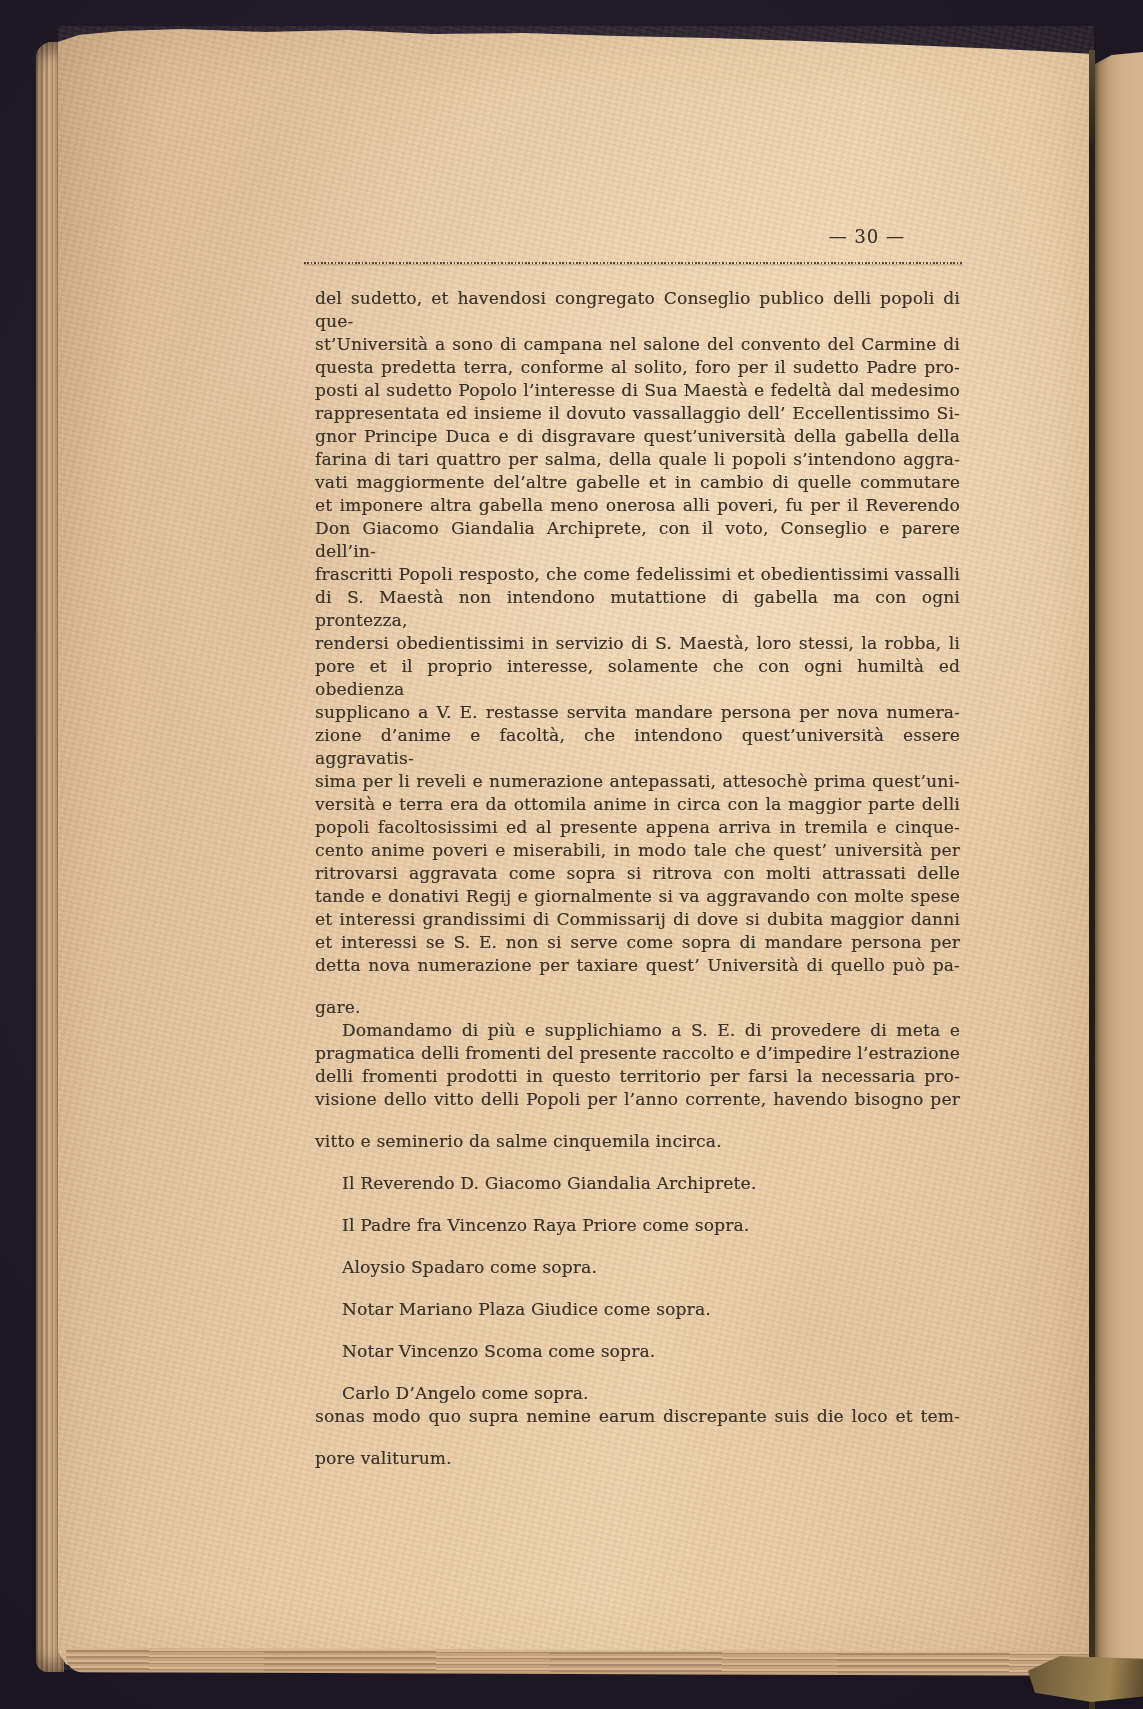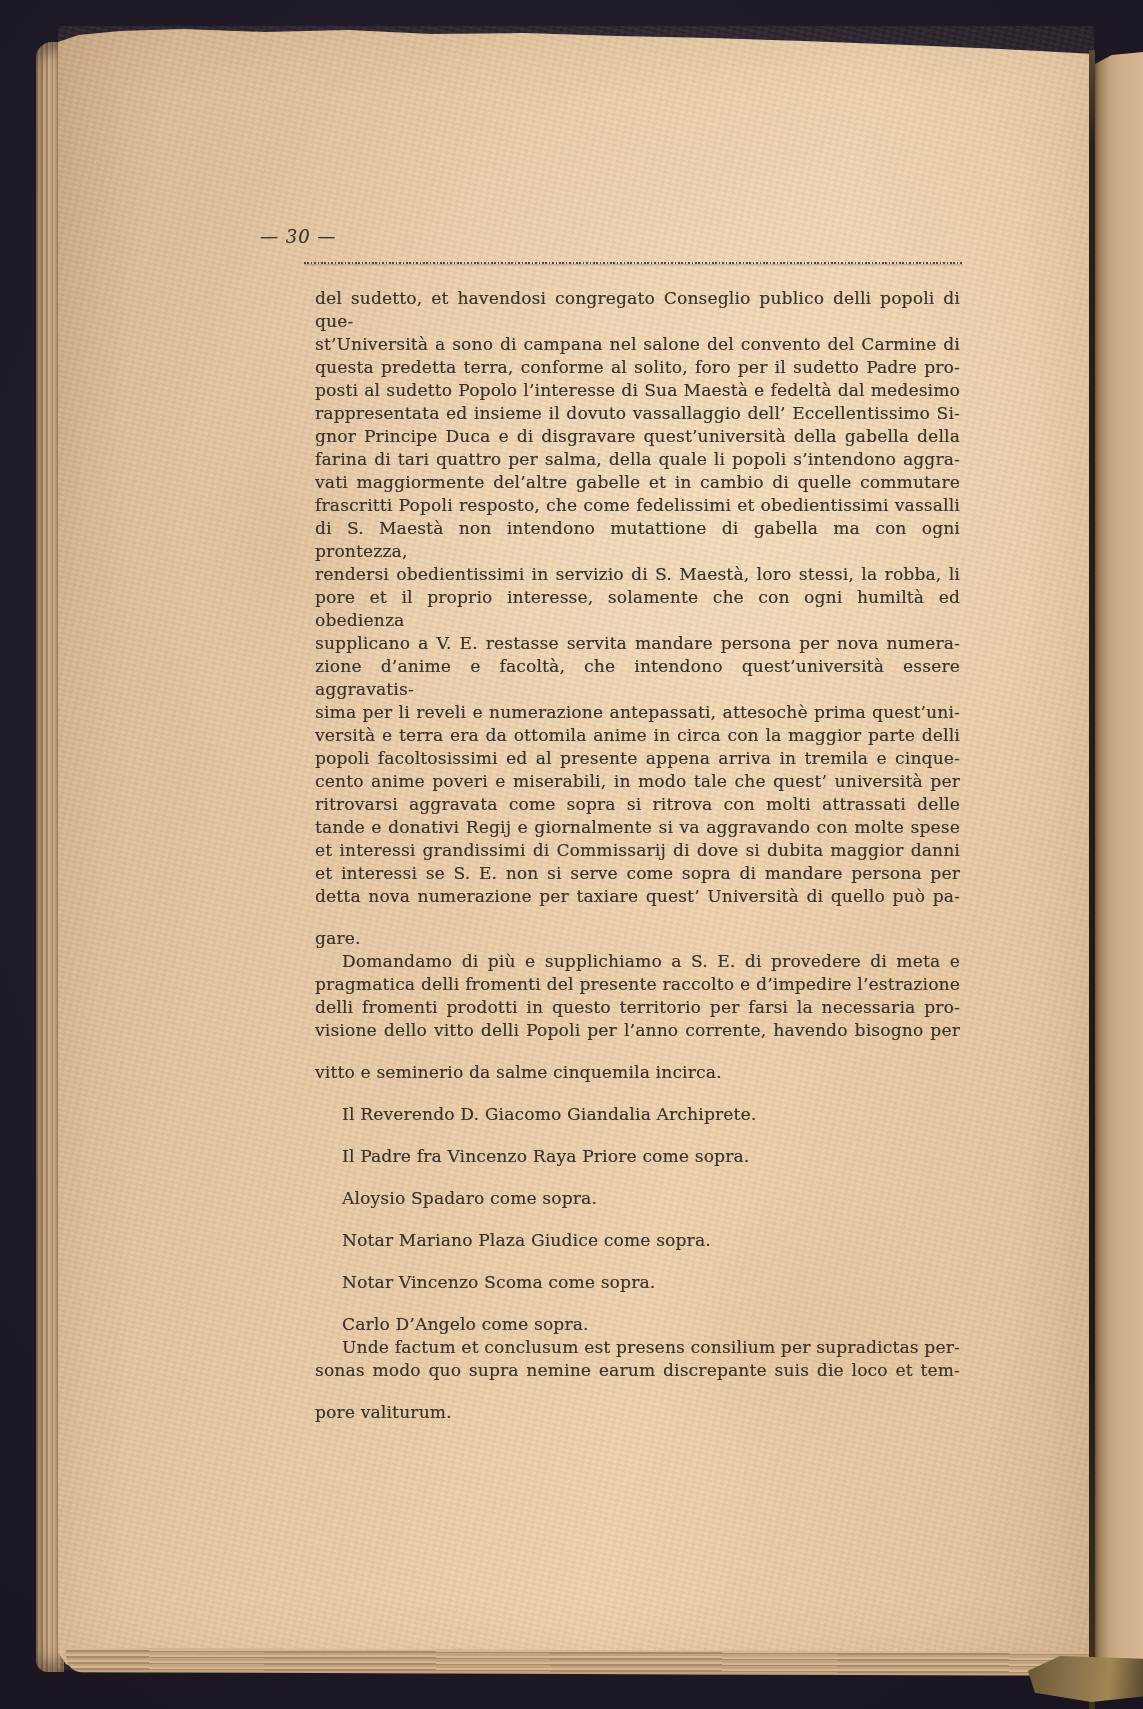--- a/index.html
+++ b/index.html
@@ -77,25 +77,24 @@
   .binding-tape {
     position:absolute; left:1028px; top:1656px; width:115px; height:46px;
     background: linear-gradient(95deg, #6b5836 0%, #8a744b 40%, #a08653 70%, #5c4a2e 100%);
     clip-path: polygon(0 32%, 28% 0, 100% 6%, 100% 88%, 55% 100%, 6% 80%);
   }
 
   
   .page-number {
     position:absolute; left:315px; top:227px; width:645px;
     transform: translateX(-55px);
-    text-align:left;
+    text-align:right;
     font-size:18px; line-height:20px; letter-spacing:1px;
     color:#3b3329;
     text-shadow:.3px .3px 0 rgba(59,51,41,.4);
-    font-style:italic;
   }
   .dotted-rule {
     position:absolute; left:304px; top:262px; width:659px; height:2.4px;
     background: repeating-linear-gradient(90deg, #51463a 0 1.6px, rgba(81,70,58,0) 1.6px 3.4px);
     box-shadow: 0 1.6px 0 rgba(81,70,58,.22);
   }
   .text-block {
     position:absolute; left:315px; top:287px; width:645px;
     font-size:17px; line-height:23px; letter-spacing:.2px;
     color:#3a3229;
@@ -124,20 +123,22 @@
   <div class="dotted-rule"></div>
   <div class="text-block" id="text-block">
       <div class="line justified">del sudetto, et havendosi congregato Conseglio publico delli popoli di que-</div>
       <div class="line justified">st’Università a sono di campana nel salone del convento del Carmine di</div>
       <div class="line justified">questa predetta terra, conforme al solito, foro per il sudetto Padre pro-</div>
       <div class="line justified">posti al sudetto Popolo l’interesse di Sua Maestà e fedeltà dal medesimo</div>
       <div class="line justified">rappresentata ed insieme il dovuto vassallaggio dell’ Eccellentissimo Si-</div>
       <div class="line justified">gnor Principe Duca e di disgravare quest’università della gabella della</div>
       <div class="line justified">farina di tari quattro per salma, della quale li popoli s’intendono aggra-</div>
       <div class="line justified">vati maggiormente del’altre gabelle et in cambio di quelle commutare</div>
+      <div class="line justified">et imponere altra gabella meno onerosa alli poveri, fu per il Reverendo</div>
+      <div class="line justified">Don Giacomo Giandalia Archiprete, con il voto, Conseglio e parere dell’in-</div>
       <div class="line justified">frascritti Popoli resposto, che come fedelissimi et obedientissimi vassalli</div>
       <div class="line justified">di S. Maestà non intendono mutattione di gabella ma con ogni prontezza,</div>
       <div class="line justified">rendersi obedientissimi in servizio di S. Maestà, loro stessi, la robba, li</div>
       <div class="line justified">pore et il proprio interesse, solamente che con ogni humiltà ed obedienza</div>
       <div class="line justified">supplicano a V. E. restasse servita mandare persona per nova numera-</div>
       <div class="line justified">zione d’anime e facoltà, che intendono quest’università essere aggravatis-</div>
       <div class="line justified">sima per li reveli e numerazione antepassati, attesochè prima quest’uni-</div>
       <div class="line justified">versità e terra era da ottomila anime in circa con la maggior parte delli</div>
       <div class="line justified">popoli facoltosissimi ed al presente appena arriva in tremila e cinque-</div>
       <div class="line justified">cento anime poveri e miserabili, in modo tale che quest’ università per</div>
@@ -151,17 +152,16 @@
       <div class="line justified">pragmatica delli fromenti del presente raccolto e d’impedire l’estrazione</div>
       <div class="line justified">delli fromenti prodotti in questo territorio per farsi la necessaria pro-</div>
       <div class="line justified">visione dello vitto delli Popoli per l’anno corrente, havendo bisogno per</div>
       <div class="line plain">vitto e seminerio da salme cinquemila incirca.</div>
       <div class="line plain indent">Il Reverendo D. Giacomo Giandalia Archiprete.</div>
       <div class="line plain indent">Il Padre fra Vincenzo Raya Priore come sopra.</div>
       <div class="line plain indent">Aloysio Spadaro come sopra.</div>
       <div class="line plain indent">Notar Mariano Plaza Giudice come sopra.</div>
       <div class="line plain indent">Notar Vincenzo Scoma come sopra.</div>
       <div class="line plain indent">Carlo D’Angelo come sopra.</div>
-      <div class="line justified indent">Unde factum et conclusum est presens consilium per supradictas per-</div>
       <div class="line justified">sonas modo quo supra nemine earum discrepante suis die loco et tem-</div>
       <div class="line plain">pore valiturum.</div>
     </div>
 </div>
 
 </body></html>

